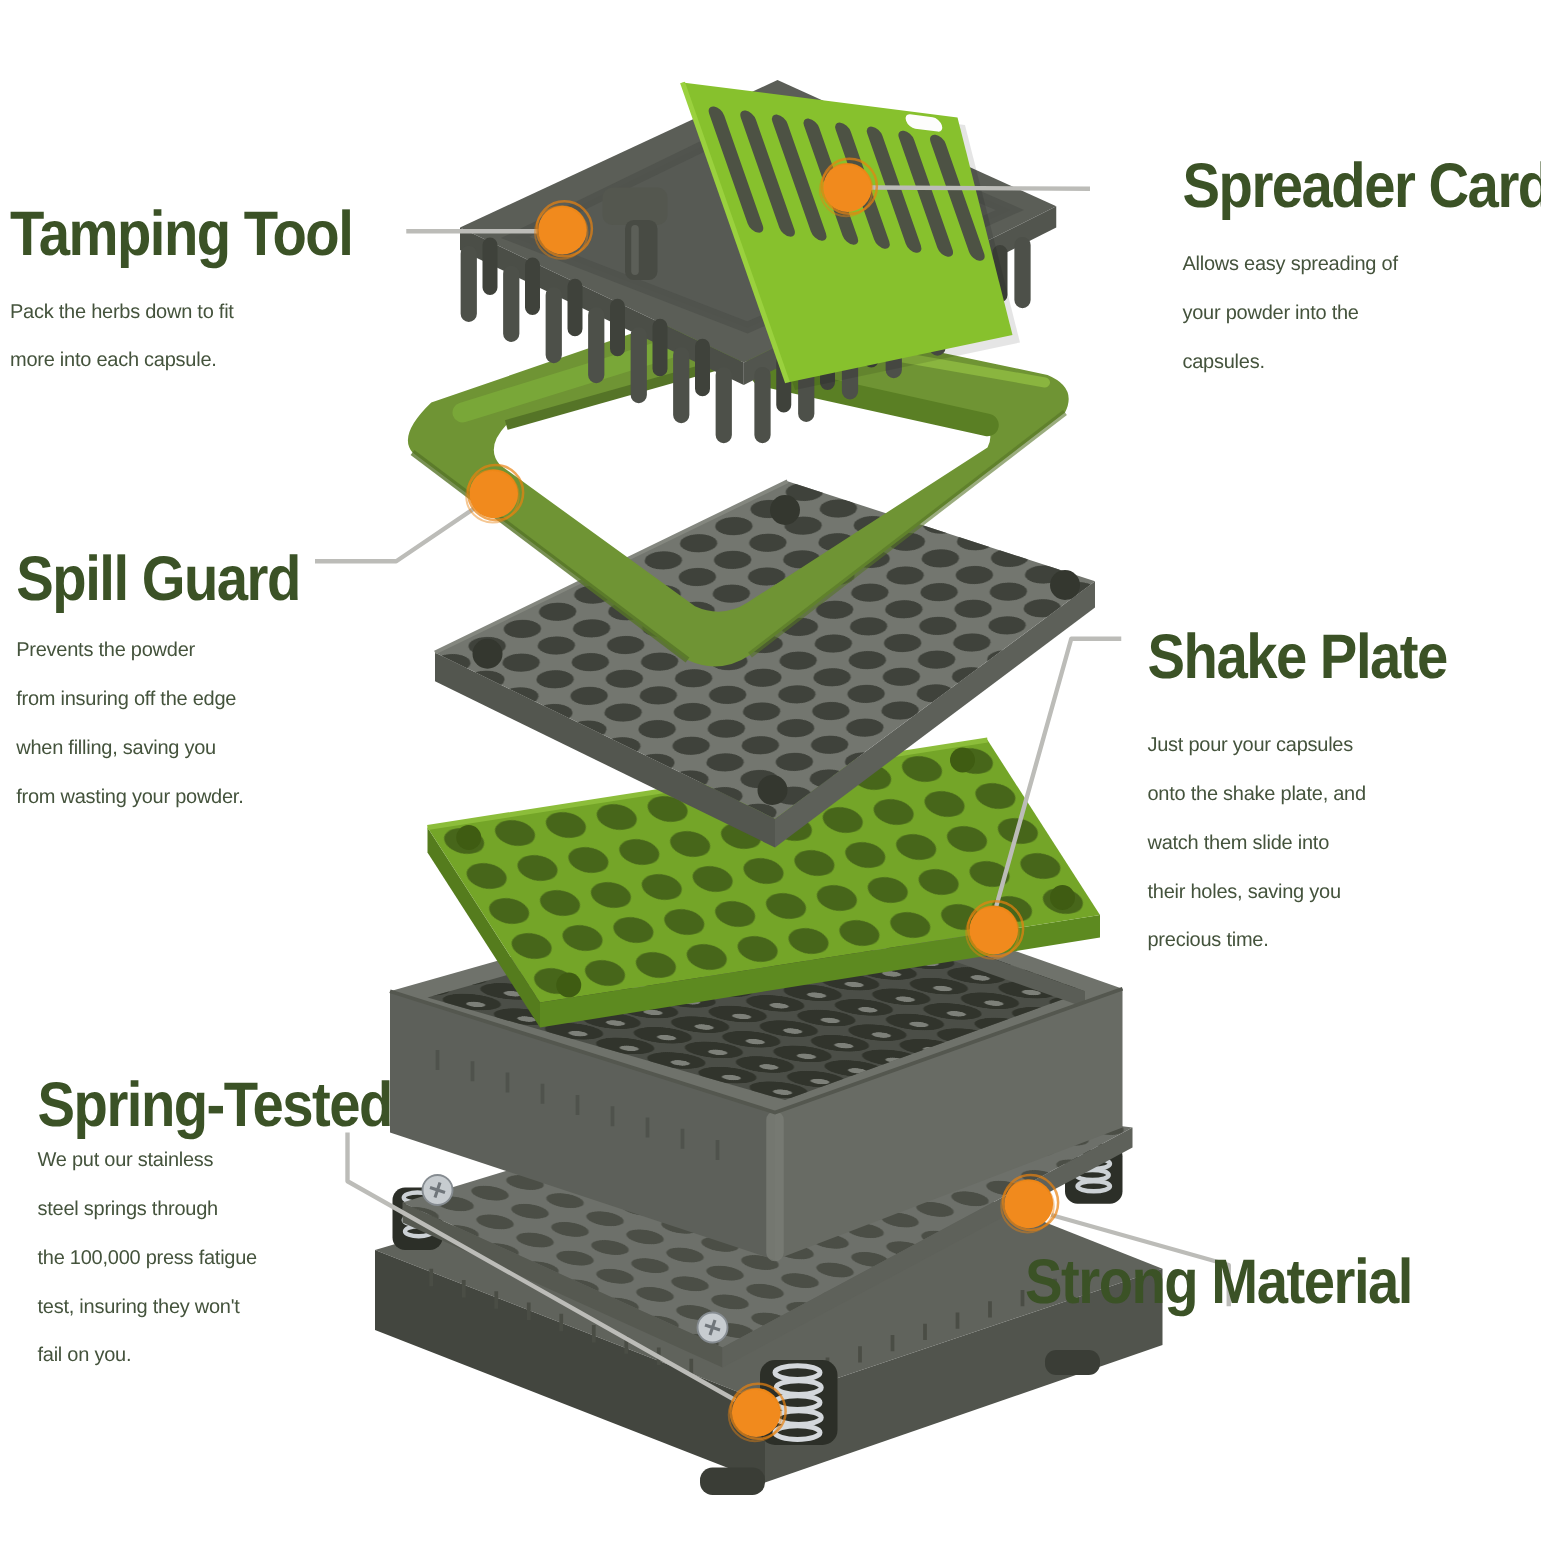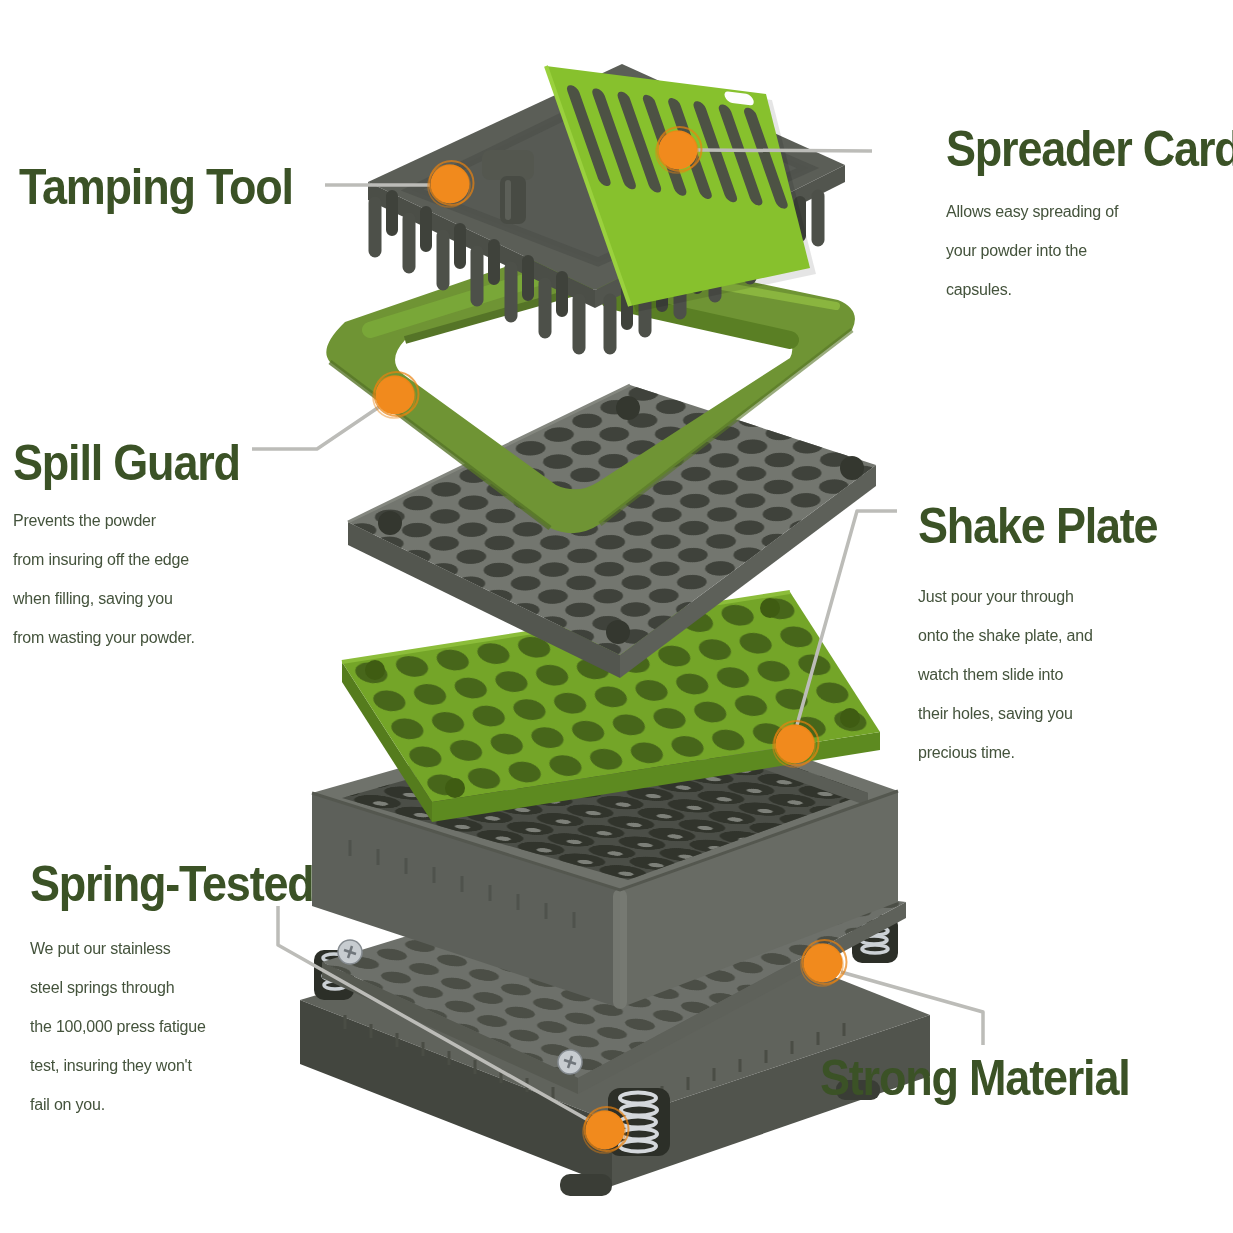--- a/index.html
+++ b/index.html
@@ -11,31 +11,31 @@
   .callout{position:absolute;z-index:2}
   .title{
     margin:0;font-weight:700;font-size:45px;line-height:48px;
     color:#3b5226;letter-spacing:-1.2px;
     transform:scaleY(1.12);transform-origin:left top;
   }
   .desc{
     margin:0;font-size:16px;line-height:39px;color:#44533c;
     letter-spacing:-0.2px;white-space:pre-line;
   }
-  #co-tamping{left:19px;top:160px;width:360px}
+  #co-tamping{left:8px;top:160px;width:360px}
   #co-tamping .desc{margin-top:22px}
   #co-spreader{left:946px;top:122px;width:330px}
   #co-spreader .desc{margin-top:22px}
   #co-spill{left:13px;top:436px;width:380px}
   #co-spill .desc{margin-top:17px}
   #co-shake{left:918px;top:499px;width:315px}
   #co-shake .desc{margin-top:30px}
   #co-spring{left:30px;top:857px;width:340px}
-  #co-spring .desc{margin-top:24px}
-  #co-strong{left:820px;top:1051px;width:413px}
+  #co-spring .desc{margin-top:4px}
+  #co-strong{left:820px;top:999px;width:413px}
   #co-strong .desc{margin-top:17px}
 </style>
 </head>
 <body>
 
 <svg class="scene" width="1233" height="1233" viewBox="0 0 1233 1233" aria-hidden="true">
   <defs>
     <pattern id="pGray" patternUnits="userSpaceOnUse" width="1" height="1" patternTransform="matrix(28.2,-13.7,27.2,13.3,362,517)">
       <circle cx="0.5" cy="0.5" r="0.38" fill="#3f423b"></circle>
     </pattern>
@@ -240,40 +240,42 @@
     <g>
         <circle cx="823" cy="963" r="19.5" fill="#f18a1d"></circle>
         <circle cx="824.5" cy="962" r="22" stroke="#e8820f" stroke-width="2" fill="none" opacity="0.7"></circle>
         <circle cx="822" cy="965" r="21" stroke="#e8820f" stroke-width="1.6" fill="none" opacity="0.45"></circle>
       </g>
   </g>
 </svg>
 
 <div class="callout" id="co-tamping">
   <h2 class="title">Tamping Tool</h2>
+  <p class="desc">Pack the herbs down to fit
+more into each capsule.</p>
 </div>
 
 <div class="callout" id="co-spreader">
   <h2 class="title">Spreader Card</h2>
   <p class="desc">Allows easy spreading of
 your powder into the
 capsules.</p>
 </div>
 
 <div class="callout" id="co-spill">
   <h2 class="title">Spill Guard</h2>
   <p class="desc">Prevents the powder
 from insuring off the edge
 when filling, saving you
 from wasting your powder.</p>
 </div>
 
 <div class="callout" id="co-shake">
   <h2 class="title">Shake Plate</h2>
-  <p class="desc">Just pour your through
+  <p class="desc">Just pour your capsules
 onto the shake plate, and
 watch them slide into
 their holes, saving you
 precious time.</p>
 </div>
 
 <div class="callout" id="co-spring">
   <h2 class="title">Spring-Tested</h2>
   <p class="desc">We put our stainless
 steel springs through

